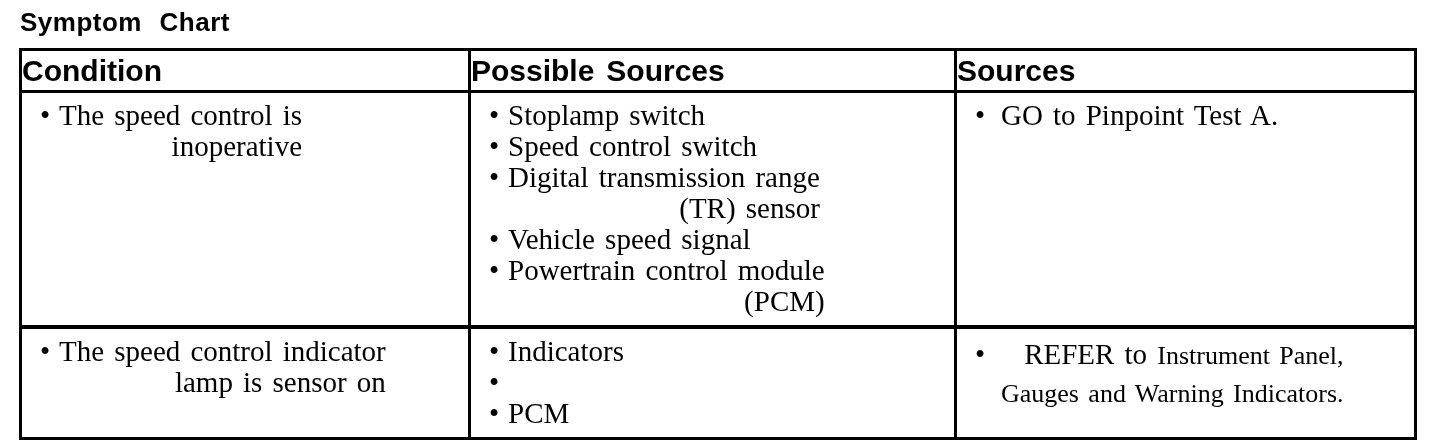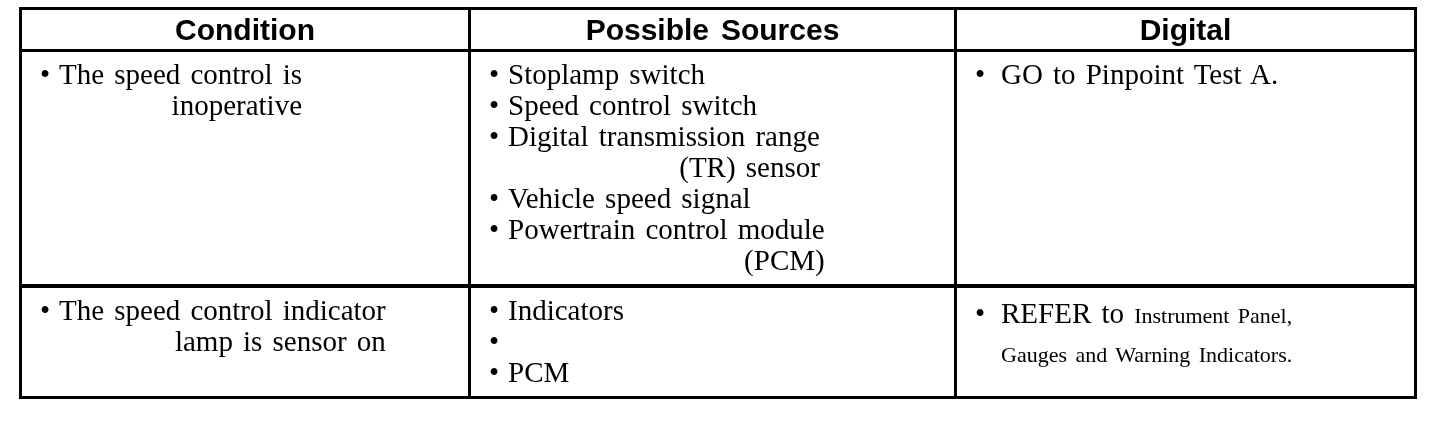--- a/index.html
+++ b/index.html
@@ -25,21 +25,21 @@
     border: 3px solid #000;
   }
   .grid-row {
     display: grid;
     grid-template-columns: 449px 486px 457px;
   }
   .header-row { border-bottom: 3px solid #000; }
   .header-cell {
     height: 39px;
     line-height: 39px;
-    text-align: center;
+    text-align: left;
     font-family: "Liberation Sans", sans-serif;
     font-weight: bold;
     font-size: 30px;
     word-spacing: 0.12em;
   }
   .col-a, .col-b { border-right: 3px solid #000; }
 
   .row-1 { min-height: 225px; border-bottom: 4px solid #000; }
   .row-2 { min-height: 98px; }
 
@@ -56,34 +56,35 @@
   .cell-action .bullet { width: 44px; }
   .li-text {
     font-size: 29px;
     line-height: 31px;
     word-spacing: 0.1em;
     white-space: pre-line;
     text-align: right;
   }
   .row-2 .cell-action .li-text { line-height: 37px; }
   .row-2 .cell-action .bullet { line-height: 37px; }
-  .ref-text { font-size: 22px; }
+  .ref-text { font-size: 26px; }
 </style>
 </head>
 <body>
 
 <div class="page">
 
+  <h1 class="title">Symptom Chart</h1>
 
   <div class="tbl">
 
     <div class="grid-row header-row">
       <div class="header-cell col-a">Condition</div>
       <div class="header-cell col-b">Possible Sources</div>
-      <div class="header-cell col-c">Digital</div>
+      <div class="header-cell col-c">Sources</div>
     </div>
 
     <div class="grid-row row-1">
       <div class="cell col-a cell-condition">
         <div class="li">
           <span class="bullet">•</span>
           <span class="li-text">The speed control is
 inoperative</span>
         </div>
       </div>

